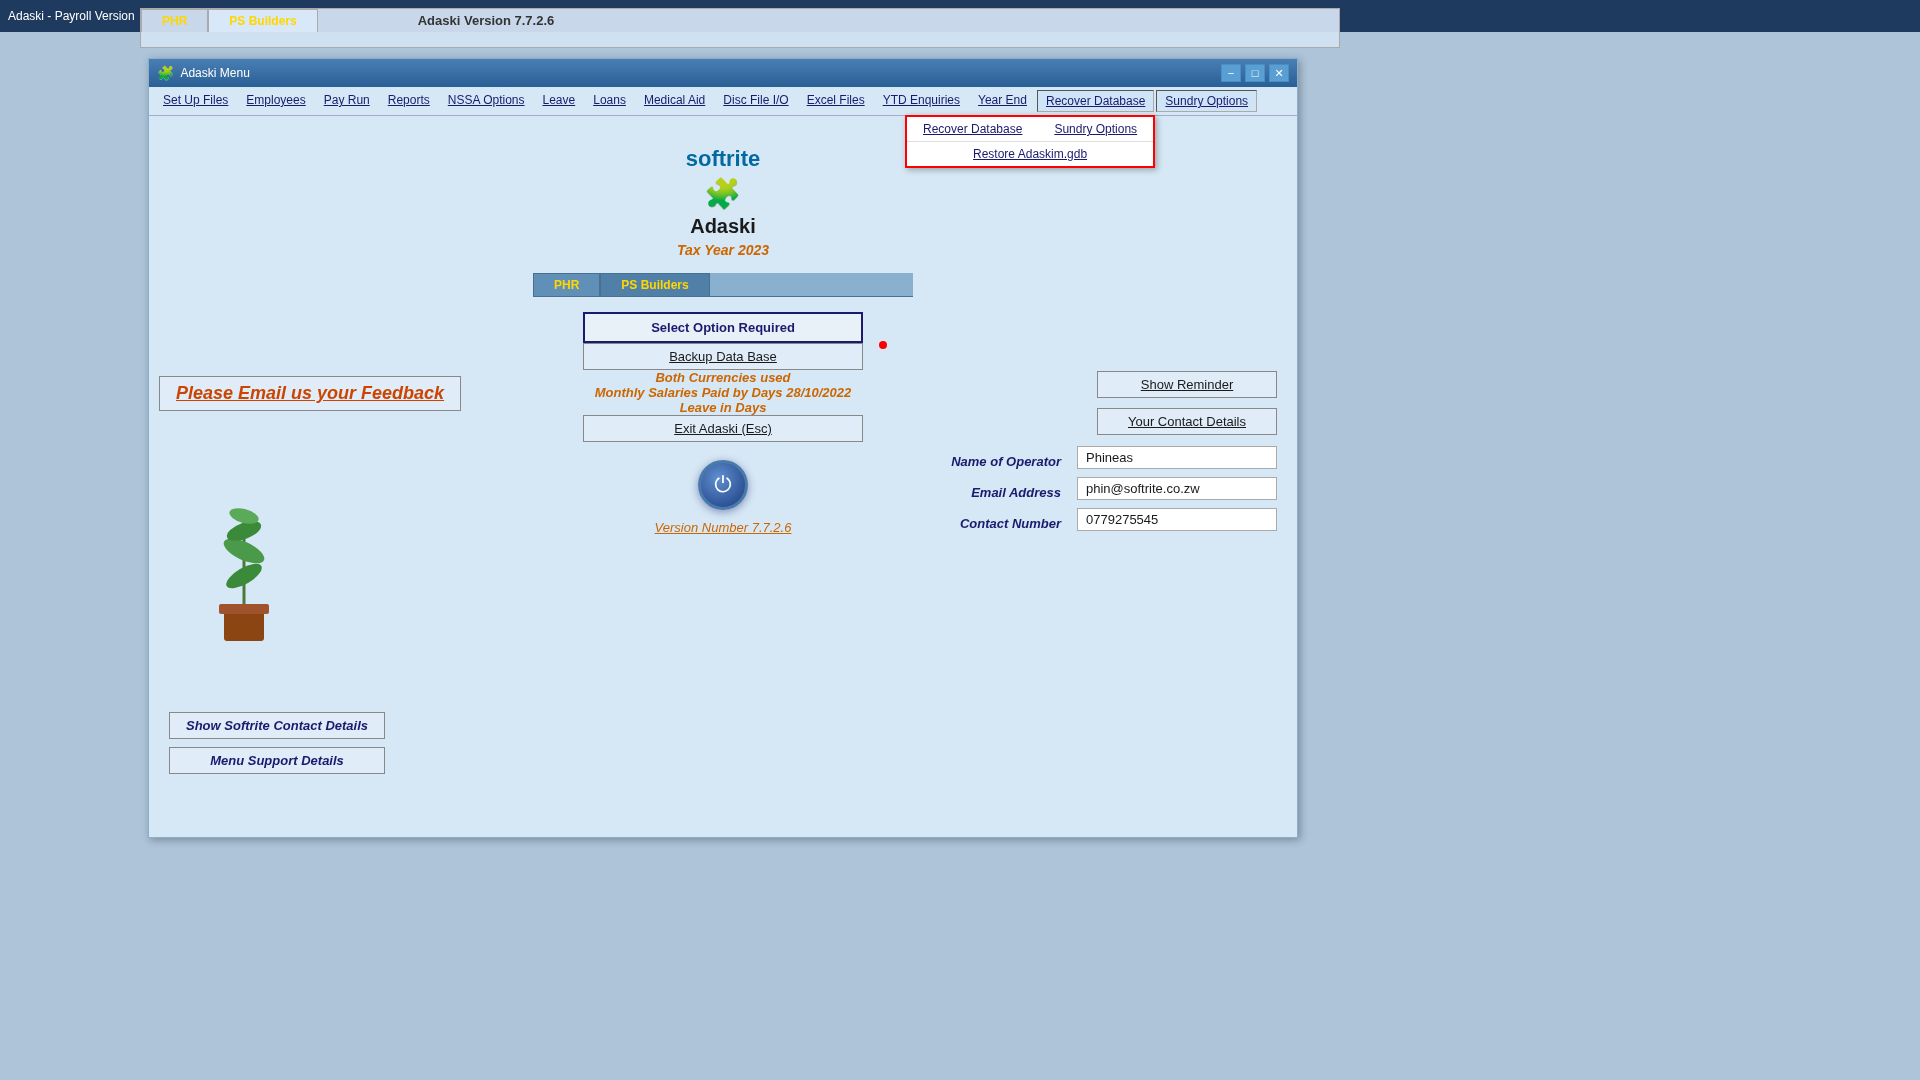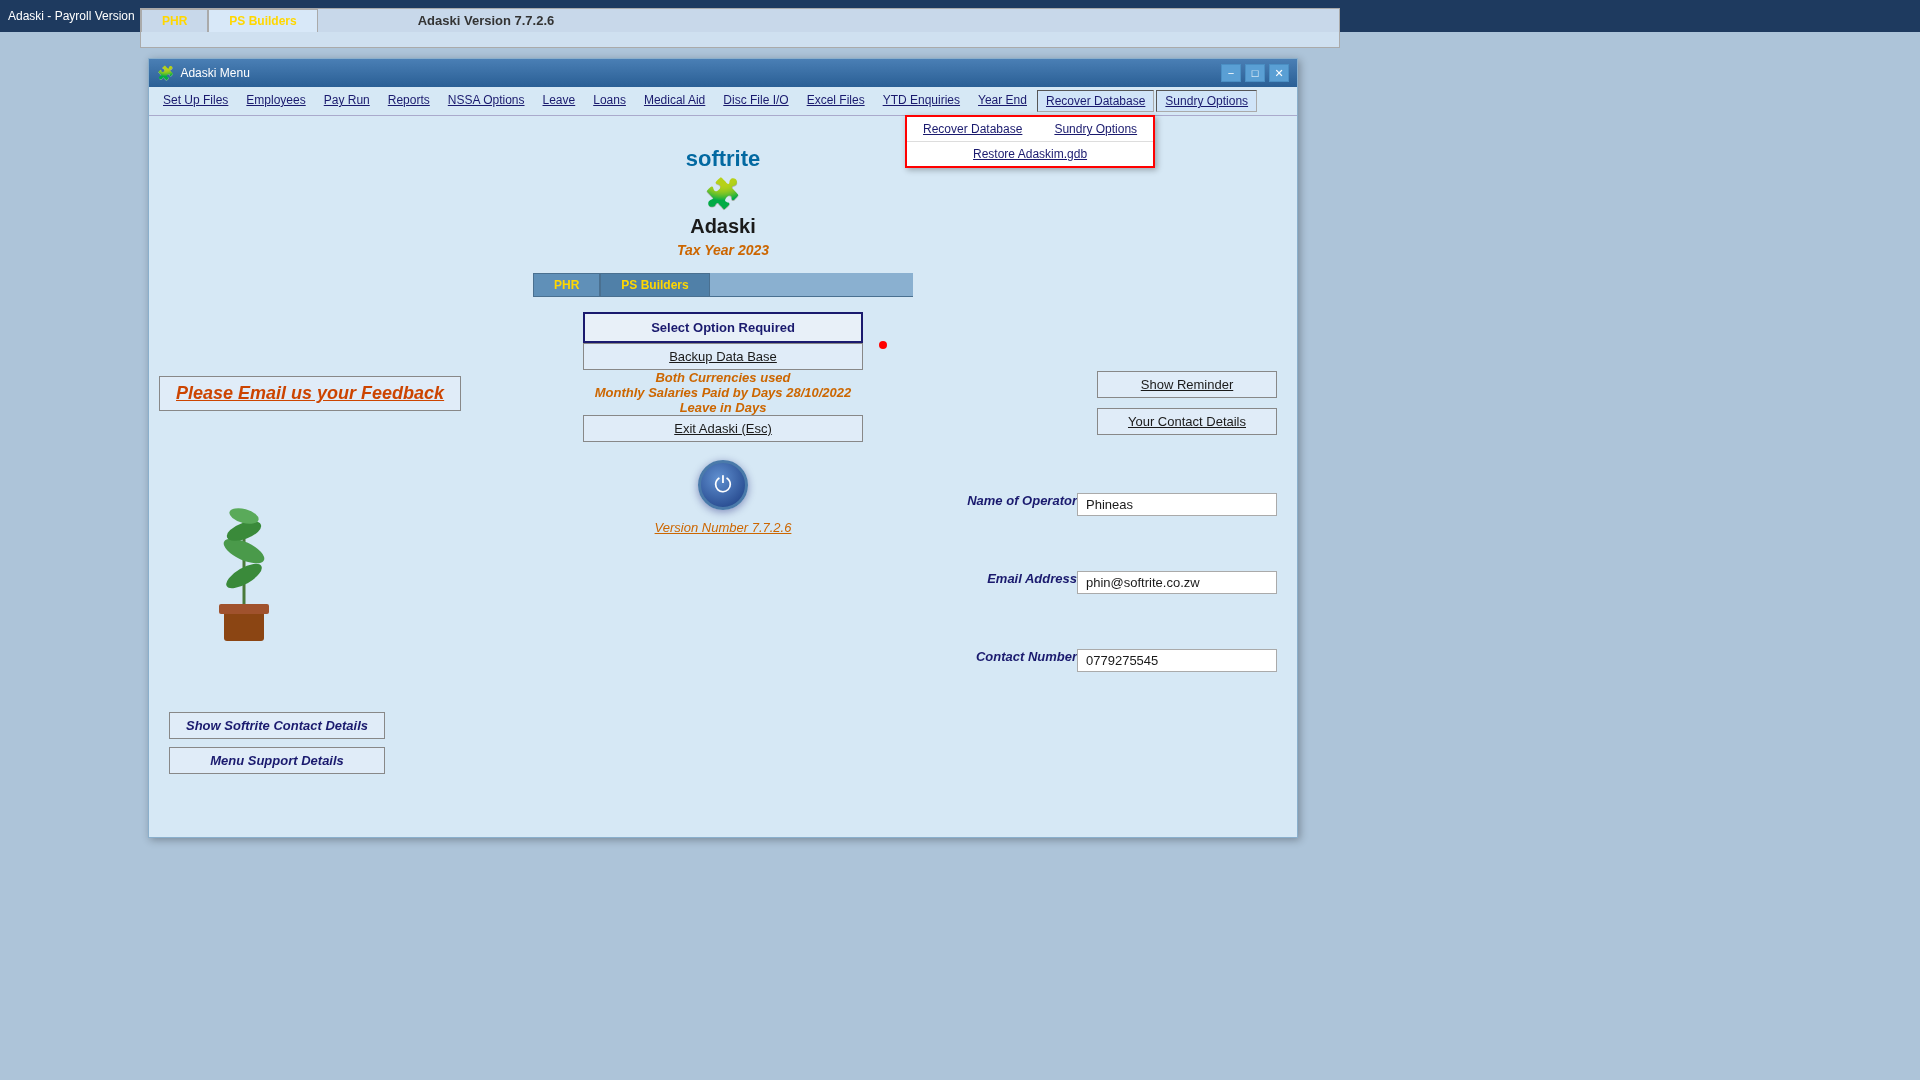--- a/index.html
+++ b/index.html
@@ -383,23 +383,22 @@
       position: absolute;
       right: 20px;
       top: 330px;
       display: flex;
       flex-direction: column;
       gap: 8px;
     }
 
     .op-row {
       display: flex;
-      align-items: flex-start;
-      gap: 0;
-      margin-top: 47px;
+      align-items: flex-end;
+      gap: 16px;
     }
 
     .op-label {
       color: #1a1a6e;
       font-weight: bold;
       font-style: italic;
       font-size: 13px;
       min-width: 120px;
       text-align: right;
     }

